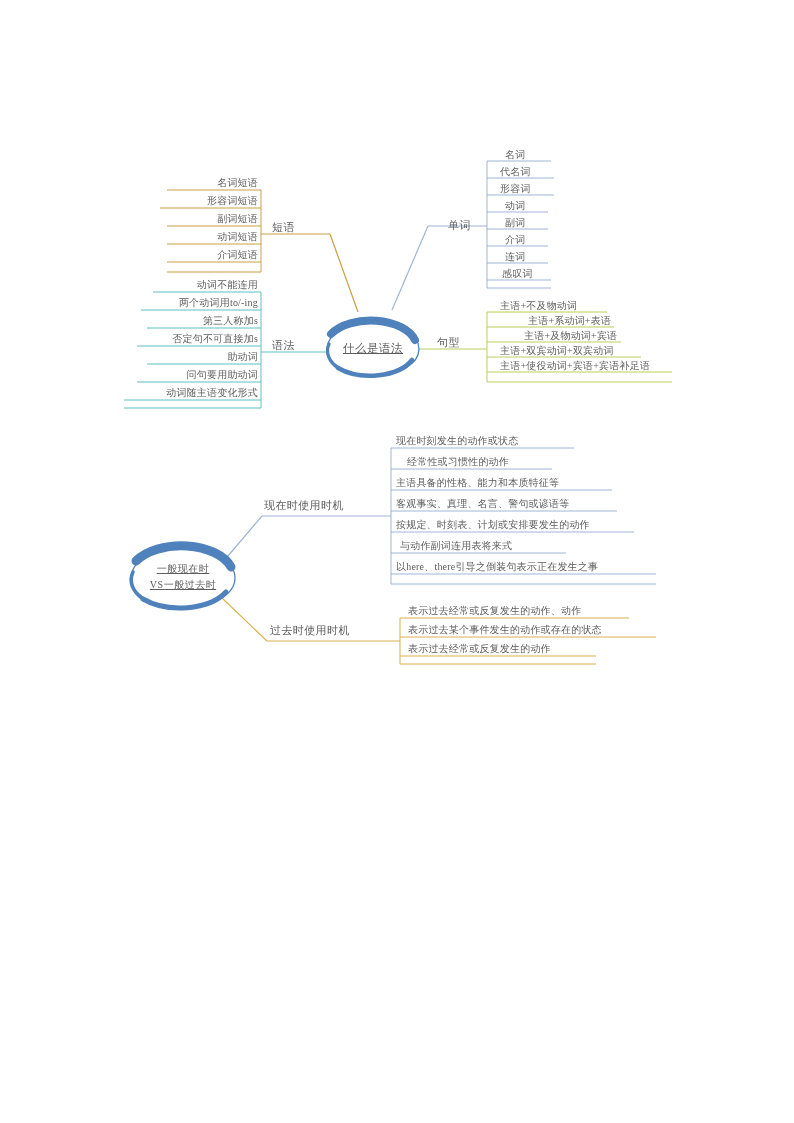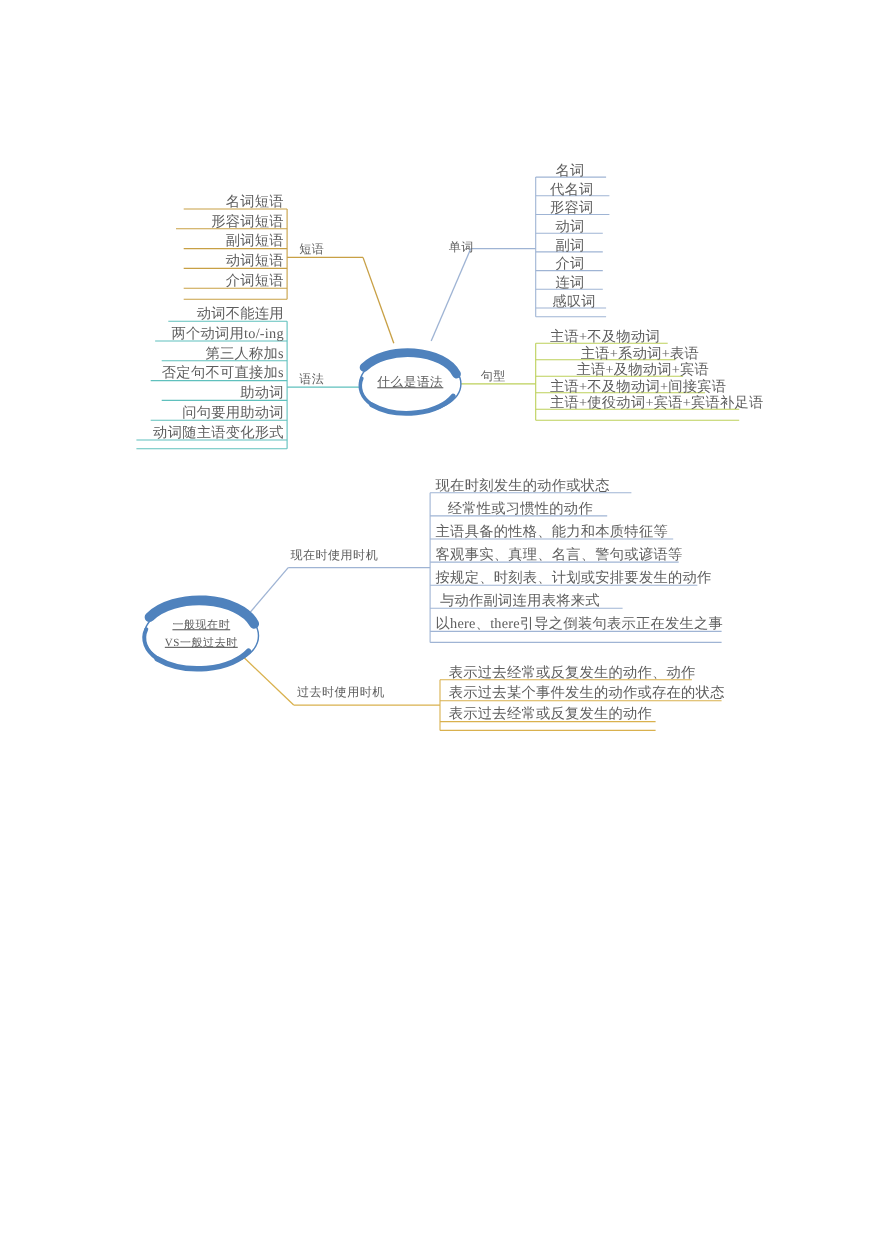--- a/index.html
+++ b/index.html
@@ -38,21 +38,21 @@
   .text-layer {
     position: absolute;
     left: 0; top: 0;
     width: 794px;
     height: 1123px;
     z-index: 2;
   }
 
   .leaf {
     position: absolute;
-    font-size: 13px;
+    font-size: 10px;
     line-height: 12px;
     color: #5d5d5d;
     white-space: nowrap;
     letter-spacing: .2px;
   }
   .leaf.rt { text-align: right; }
   .leaf.lf { text-align: left; }
 
   .branch-label {
     position: absolute;
@@ -199,26 +199,26 @@
     <div class="leaf lf" style="left:500px; top:183px;">形容词</div>
     <div class="leaf lf" style="left:505px; top:200px;">动词</div>
     <div class="leaf lf" style="left:505px; top:217px;">副词</div>
     <div class="leaf lf" style="left:505px; top:234px;">介词</div>
     <div class="leaf lf" style="left:505px; top:251px;">连词</div>
     <div class="leaf lf" style="left:502px; top:268px;">感叹词</div>
 
     <div class="leaf lf" style="left:500px; top:300px;">主语+不及物动词</div>
     <div class="leaf lf" style="left:500px; top:315px;margin-left:28px;">主语+系动词+表语</div>
     <div class="leaf lf" style="left:500px; top:330px;margin-left:24px;">主语+及物动词+宾语</div>
-    <div class="leaf lf" style="left:500px; top:345px;">主语+不及物动词+间接宾语</div>
+    <div class="leaf lf" style="left:500px; top:345px;">主语+双宾动词+双宾动词</div>
     <div class="leaf lf" style="left:500px; top:360px;">主语+使役动词+宾语+宾语补足语</div>
 
     <div class="branch-label" style="left:272px; top:221px;">短语</div>
     <div class="branch-label" style="left:272px; top:339px;">语法</div>
-    <div class="branch-label" style="left:408px; top:219px;">单词</div>
+    <div class="branch-label" style="left:448px; top:219px;">单词</div>
     <div class="branch-label" style="left:437px; top:336px;">句型</div>
 
     <div class="core-label" style="left:323px; top:341px; width:100px;">什么是语法</div>
 
     <div class="leaf lf" style="left:396px; top:435px;">现在时刻发生的动作或状态</div>
     <div class="leaf lf" style="left:407px; top:456px;">经常性或习惯性的动作</div>
     <div class="leaf lf" style="left:396px; top:477px;">主语具备的性格、能力和本质特征等</div>
     <div class="leaf lf" style="left:396px; top:498px;">客观事实、真理、名言、警句或谚语等</div>
     <div class="leaf lf" style="left:396px; top:519px;">按规定、时刻表、计划或安排要发生的动作</div>
     <div class="leaf lf" style="left:400px; top:540px;">与动作副词连用表将来式</div>

